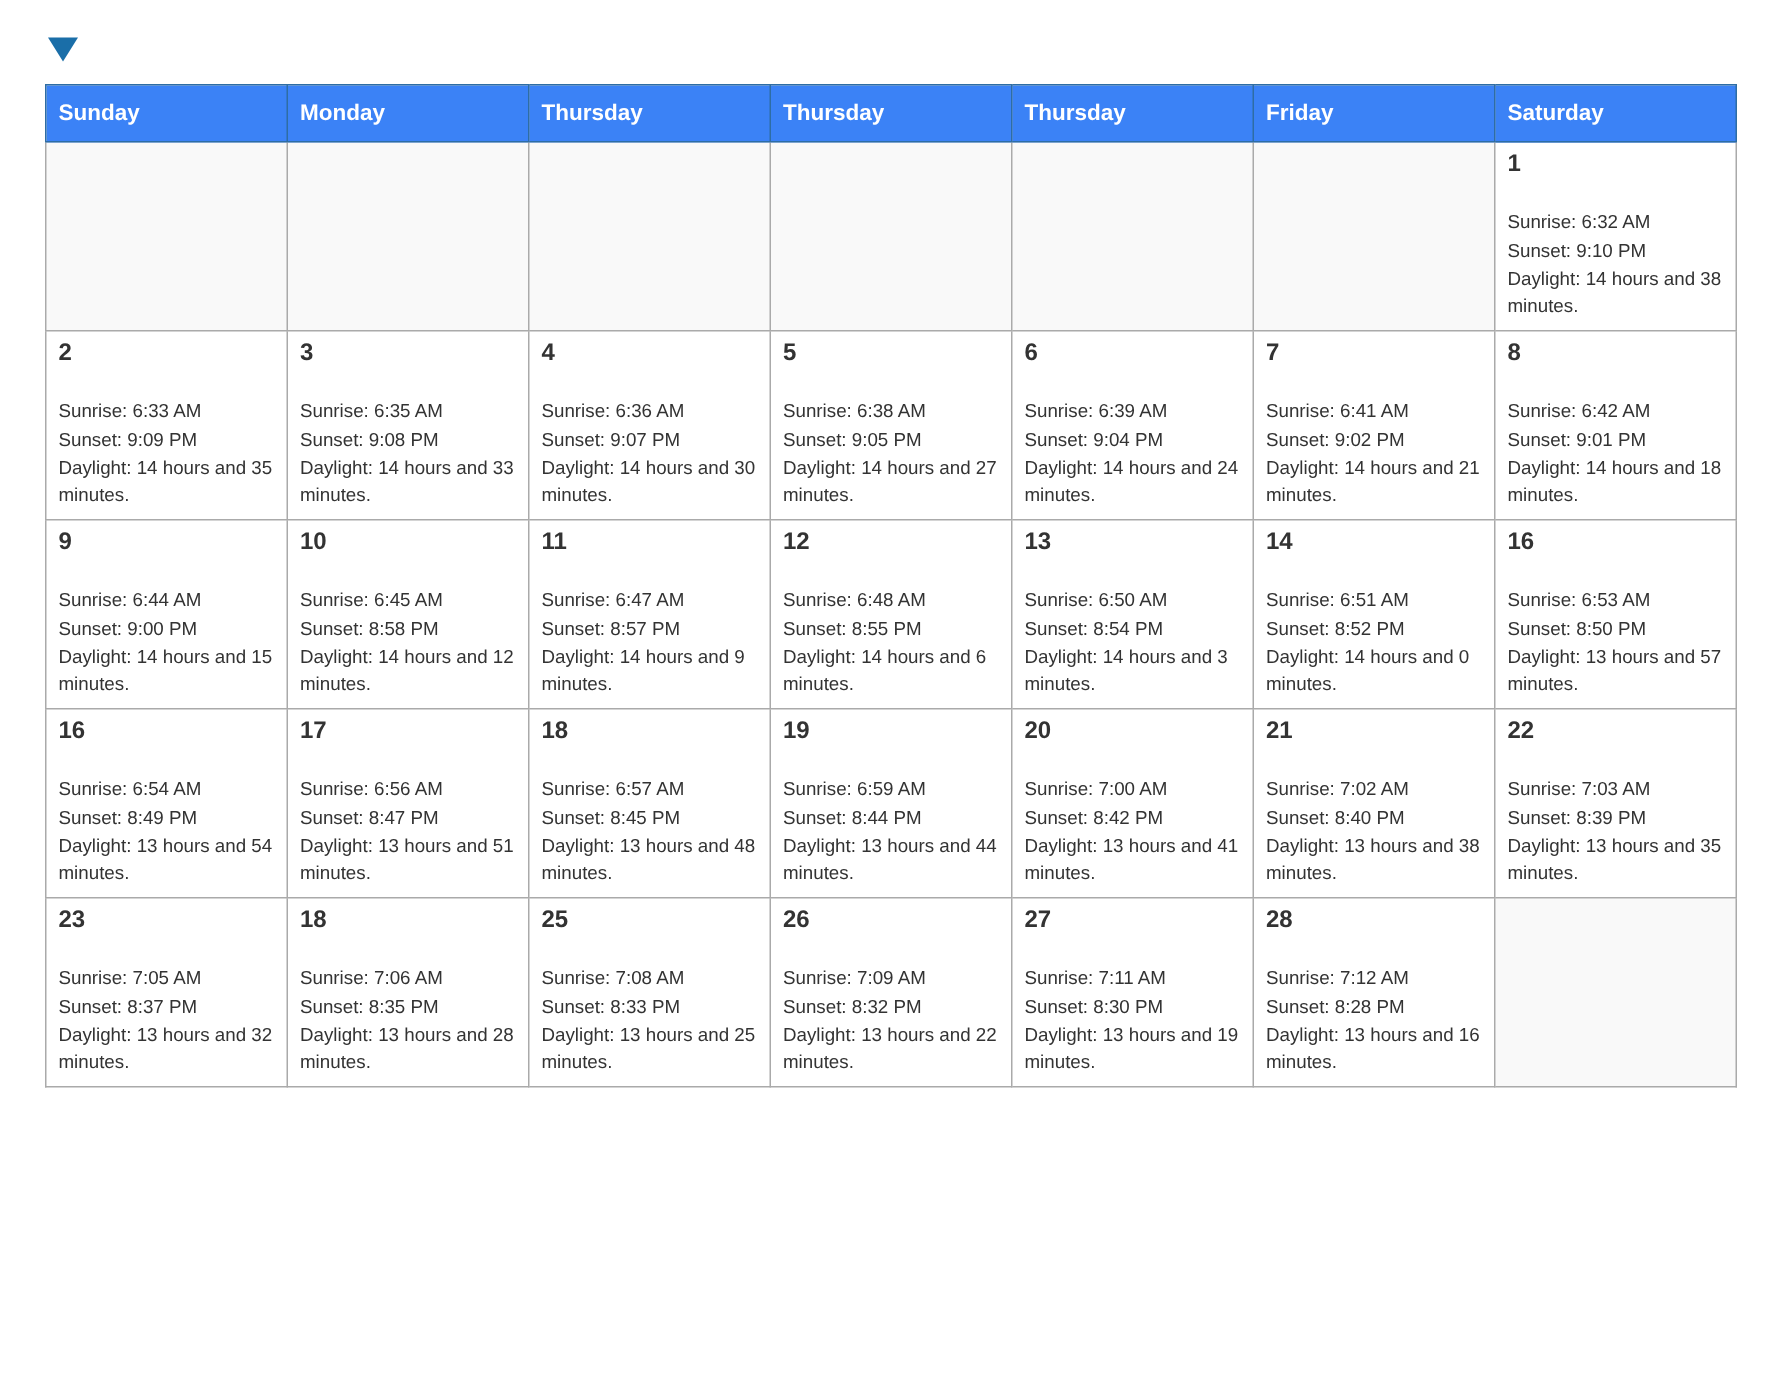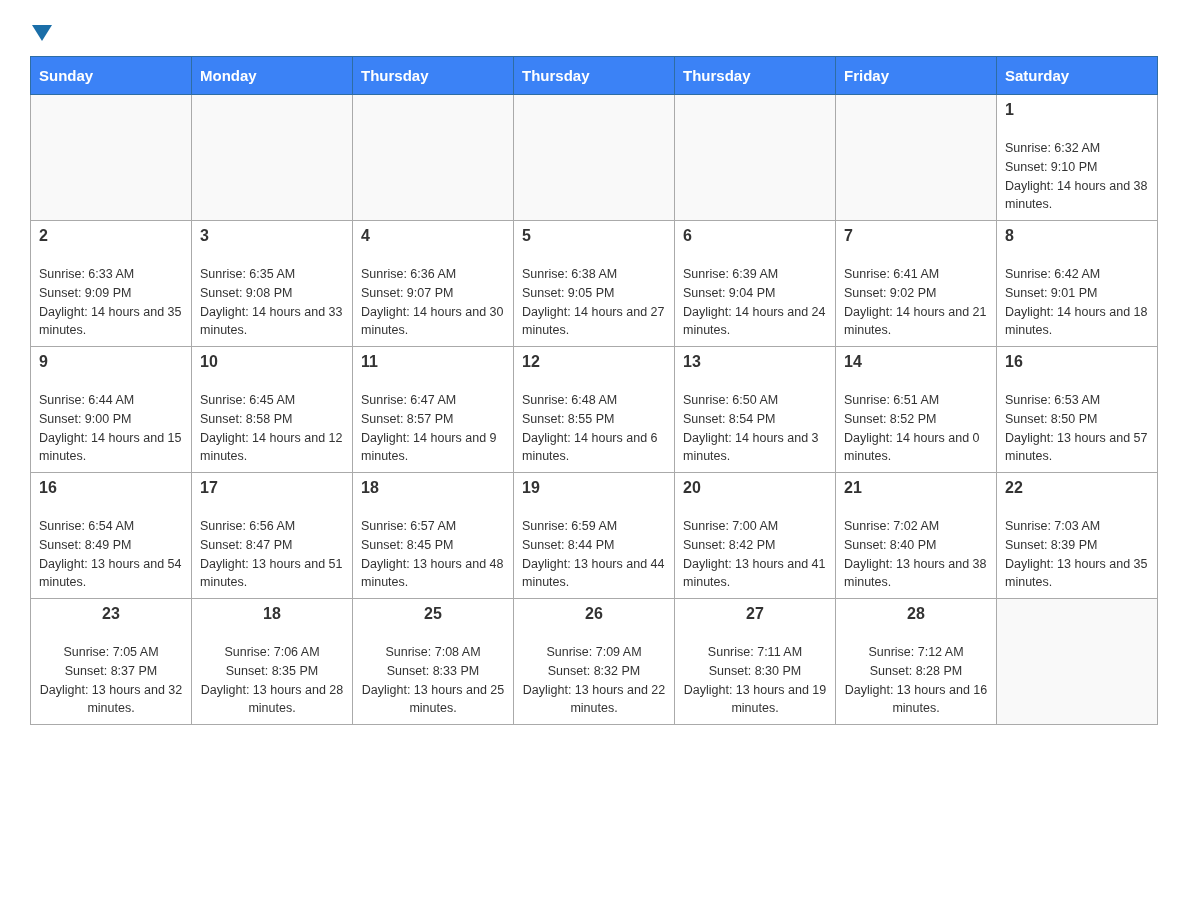--- a/index.html
+++ b/index.html
@@ -89,21 +89,20 @@
       margin-bottom: 4px;
     }
     .day-info {
       font-size: 12.5px;
       line-height: 1.5;
       color: #333;
       margin-top: 20px;
     }
     .last-row td {
       border-bottom: 1px solid #aaa;
-      text-align: center;
     }
   </style>
 </head>
 <body>
 
 <div class="header">
   <div class="logo">
     <div class="logo-text">
       <span class="logo-general"></span>
       <span class="logo-triangle"></span>

